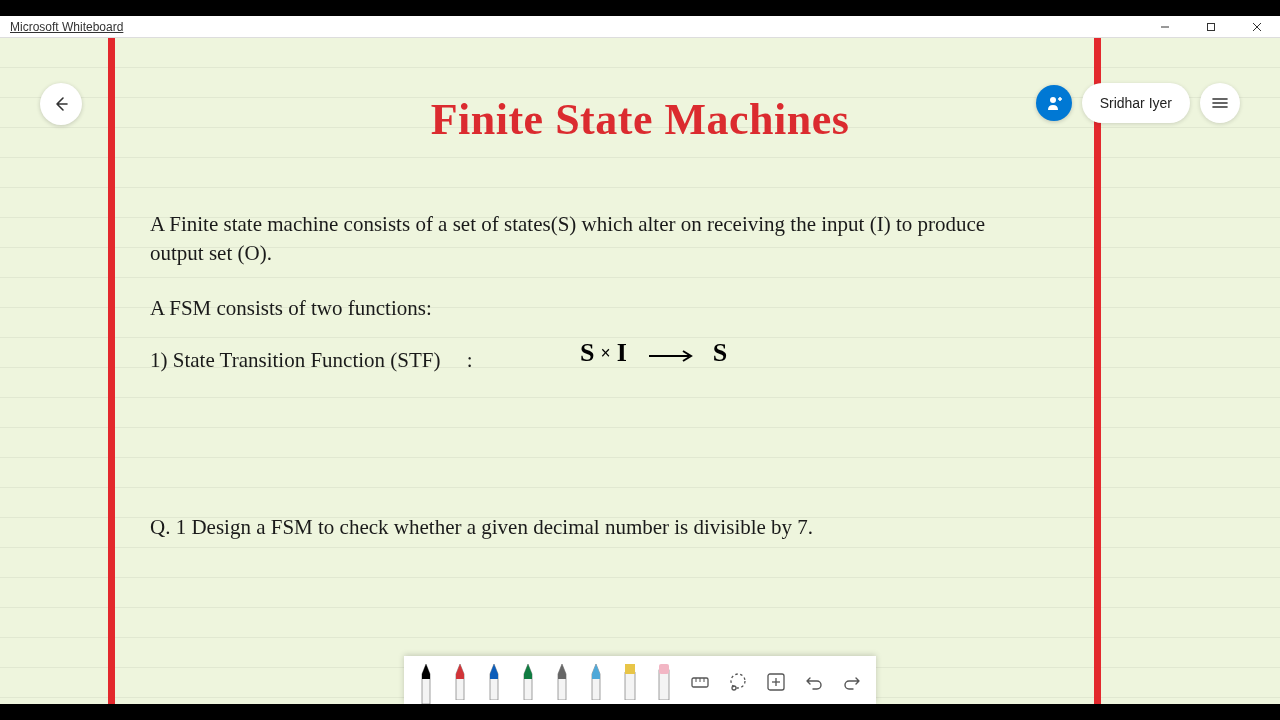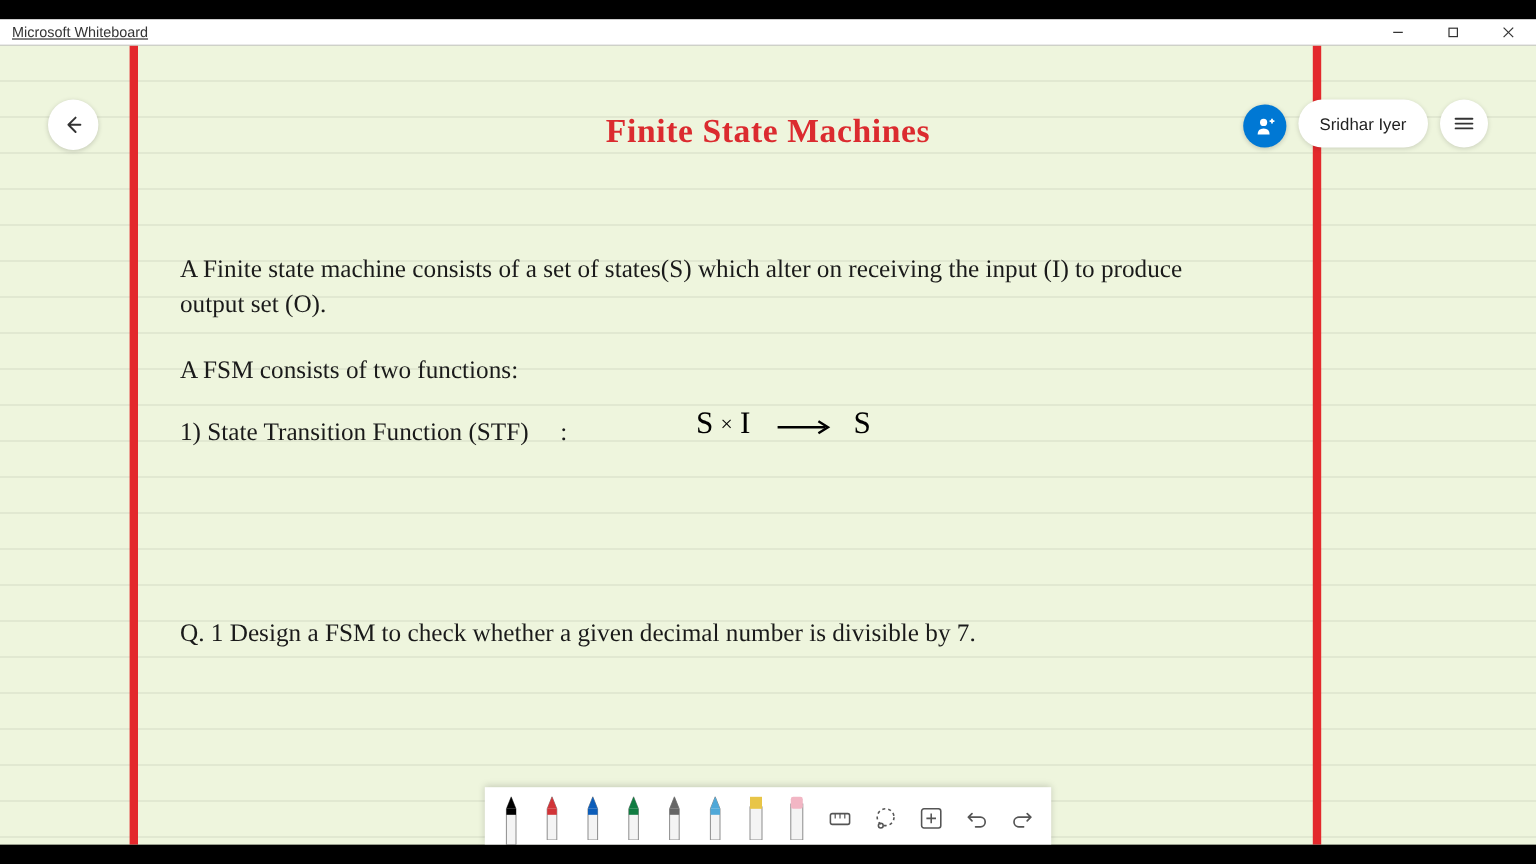--- a/index.html
+++ b/index.html
@@ -75,21 +75,21 @@
       display: flex;
       align-items: center;
       justify-content: center;
       cursor: pointer;
     }
     .top-right {
       position: absolute;
       top: 45px;
       right: 40px;
       display: flex;
-      align-items: flex-end;
+      align-items: center;
       gap: 10px;
     }
     .invite-btn {
       width: 36px;
       height: 36px;
       border-radius: 50%;
       background: #0078d4;
       display: flex;
       align-items: center;
       justify-content: center;
@@ -118,21 +118,21 @@
       justify-content: center;
       cursor: pointer;
     }
     .title-text {
       position: absolute;
       top: 56px;
       left: 0;
       right: 0;
       text-align: center;
       font-family: "Segoe Script", "Comic Sans MS", cursive;
-      font-size: 28px;
+      font-size: 44px;
       font-weight: 600;
       color: #db2b2f;
       letter-spacing: 0.5px;
     }
     .body-text {
       position: absolute;
       left: 150px;
       font-family: "Segoe Script", "Comic Sans MS", cursive;
       font-size: 21px;
       color: #1a1a1a;
@@ -141,21 +141,21 @@
     }
     .para1 { top: 172px; width: 860px; }
     .para2 { top: 256px; }
     .func1 { top: 308px; }
     .func2 { top: 338px; }
     .formula {
       position: absolute;
       font-family: "Segoe Script", "Comic Sans MS", cursive;
       font-size: 26px;
       color: #000;
-      font-weight: 400;
+      font-weight: 700;
       letter-spacing: 3px;
     }
     .formula .x { font-size: 18px; vertical-align: 2px; padding: 0 3px; }
     .form1 { top: 300px; left: 580px; }
     .form2 { top: 334px; left: 580px; }
     .arrow {
       display: inline-block;
       vertical-align: middle;
       margin: 0 8px;
     }

